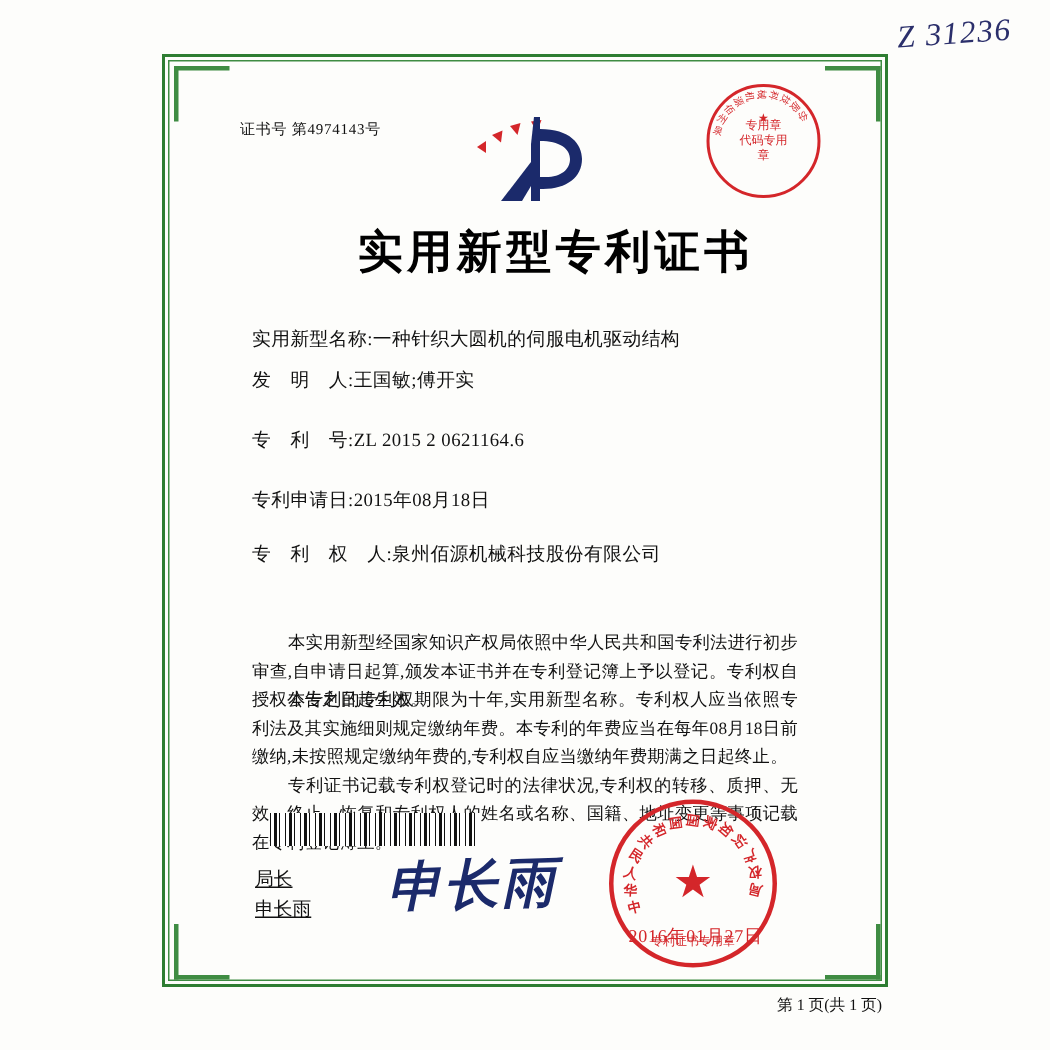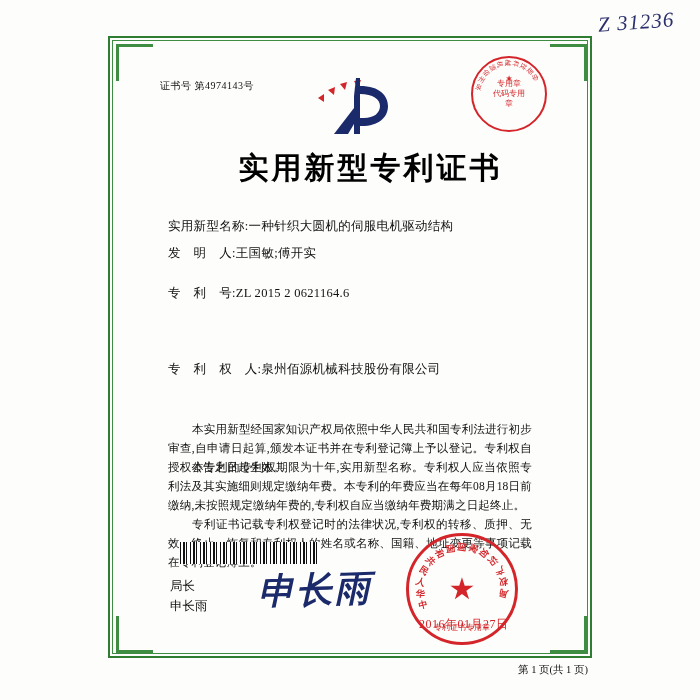--- a/index.html
+++ b/index.html
@@ -240,20 +240,21 @@
     font-size: 8px;
     white-space: nowrap;
   }
 
   
   .sig-label {
     position: absolute;
     left: 170px;
     font-size: 12.5px;
     color: #111;
+    text-decoration: underline;
   }
   .sig-label.l1 { top: 578px; }
   .sig-label.l2 { top: 598px; }
   .signature {
     position: absolute;
     left: 258px;
     top: 566px;
     font-size: 36px;
     color: #1b2a6b;
     font-family: "Liberation Serif", serif;
@@ -335,20 +336,23 @@
   <div class="doc-title">实用新型专利证书</div>
 
   <div class="field f1">
     <span class="label">实用新型名称:</span><span class="value">一种针织大圆机的伺服电机驱动结构</span>
   </div>
   <div class="field f2">
     <span class="label">发　明　人:</span><span class="value">王国敏;傅开实</span>
   </div>
   <div class="field f3">
     <span class="label">专　利　号:</span><span class="value">ZL 2015 2 0621164.6</span>
+  </div>
+  <div class="field f4">
+    <span class="label">专利申请日:</span><span class="value">2015年08月18日</span>
   </div>
   <div class="field f5">
     <span class="label">专　利　权　人:</span><span class="value">泉州佰源机械科技股份有限公司</span>
   </div>
 
   <div class="para p1">本实用新型经国家知识产权局依照中华人民共和国专利法进行初步审查,自申请日起算,颁发本证书并在专利登记簿上予以登记。专利权自授权公告之日起生效。</div>
   <div class="para p2">本专利的专利权期限为十年,实用新型名称。专利权人应当依照专利法及其实施细则规定缴纳年费。本专利的年费应当在每年08月18日前缴纳,未按照规定缴纳年费的,专利权自应当缴纳年费期满之日起终止。</div>
   <div class="para p3">专利证书记载专利权登记时的法律状况,专利权的转移、质押、无效、终止、恢复和专利权人的姓名或名称、国籍、地址变更等事项记载在专利登记簿上。</div>
 
   <div class="barcode"></div>

